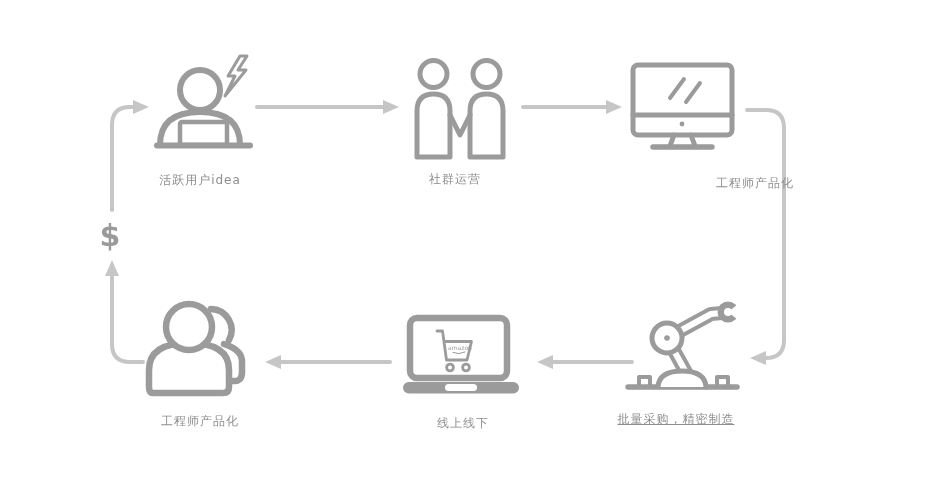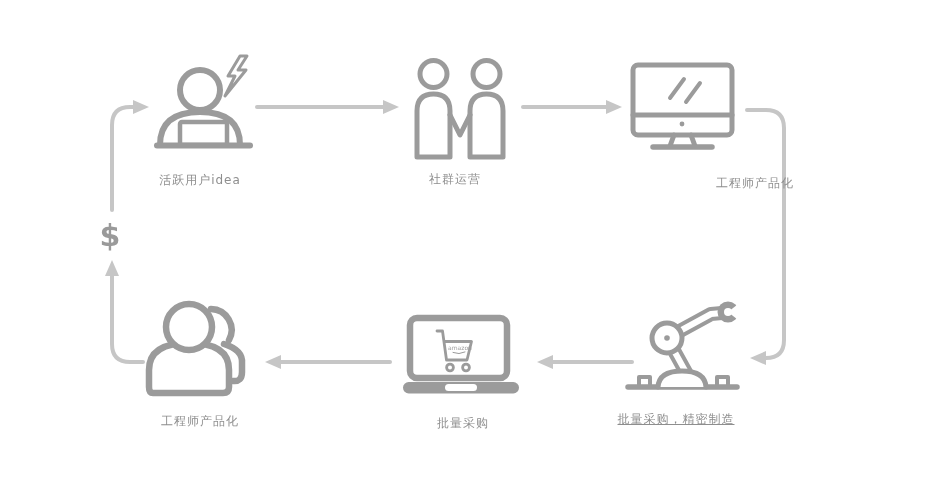--- a/index.html
+++ b/index.html
@@ -122,21 +122,21 @@
     <g>
       <path class="st" stroke-width="2.8" d="M35,19 H40.5 L44.5,48 H65 L69.5,29.5 H42.3"></path>
       <circle class="st" stroke-width="2.8" cx="48" cy="55.5" r="3.4"></circle>
       <circle class="st" stroke-width="2.8" cx="64" cy="55.5" r="3.4"></circle>
       <text class="amz" x="58" y="38" text-anchor="middle">amazon</text>
       <path class="st" stroke-width="1" d="M51,40.5 Q57,43 63,40"></path>
     </g>
     <rect class="fg" x="1" y="70" width="116" height="11.5" rx="5.7"></rect>
     <rect class="fw" x="43" y="72" width="32" height="7" rx="3.5"></rect>
   </svg>
-  <div class="node-label" style="left:343px;top:413px;">批量采购</div>
+  <div class="node-label" style="left:343px;top:413px;">线上线下</div>
 
   <svg style="left:145px;top:300px;" width="115" height="105" viewBox="0 0 115 105">
     <path class="st" stroke-width="6.5" d="M66,9 A21,21 0 0 1 84,40"></path>
     <path class="st" stroke-width="6.5" d="M79,44 Q98,50 97,63 L97,72 Q97,82 88,81"></path>
     <path class="st fw" stroke-width="6.5" d="M8,93 Q4,93 4,87 V70 Q4,43 44,43 Q84,43 84,70 V87 Q84,93 78,93 Z"></path>
     <circle class="st fw" stroke-width="6.5" cx="44" cy="27" r="23"></circle>
   </svg>
   <div class="node-label" style="left:80px;top:411px;">工程师产品化</div>
 
   <div class="dollar">$</div>

